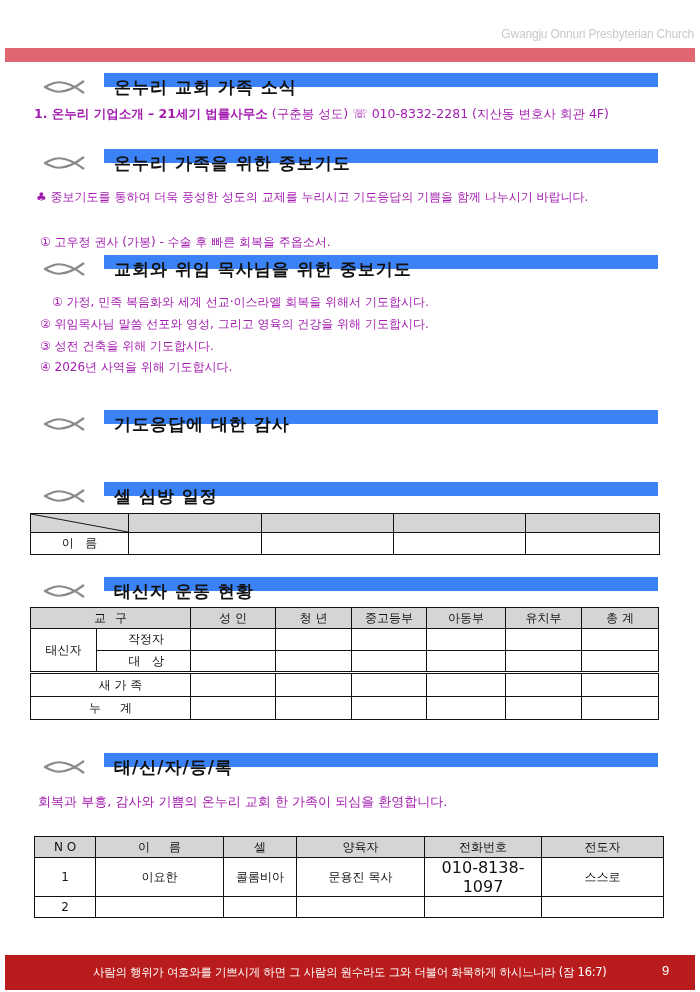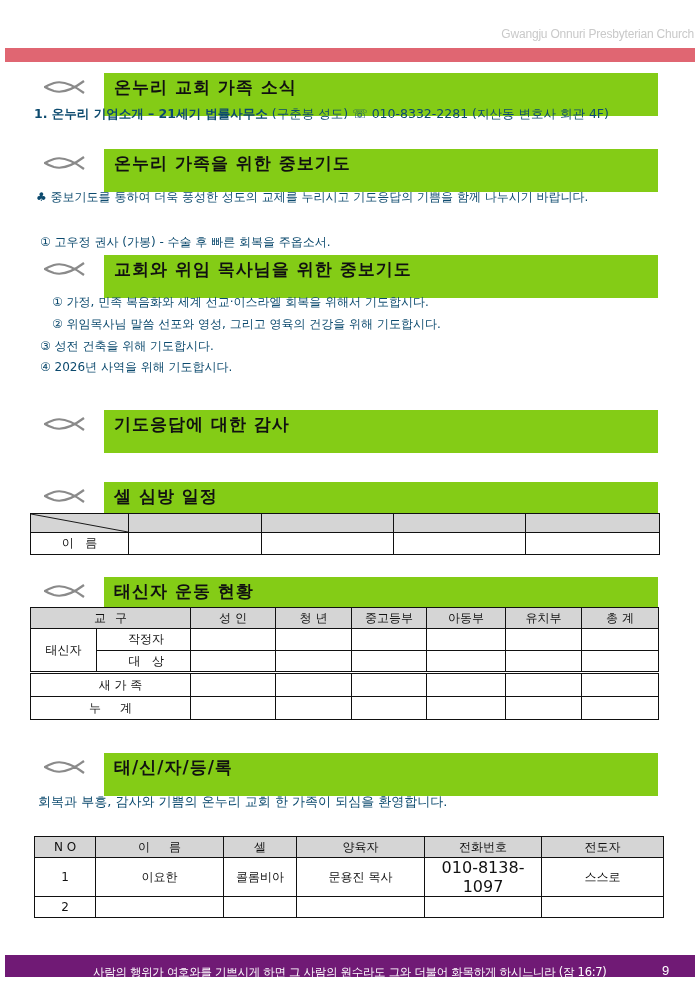--- a/index.html
+++ b/index.html
@@ -2,32 +2,32 @@
 <html><head>
 <meta charset="utf-8">
 <style>
   * { box-sizing: border-box; margin: 0; padding: 0; }
   html, body { width: 700px; height: 992px; background: #ffffff; overflow: hidden; }
   body { position: relative; font-family: "DejaVu Sans", "Liberation Sans", sans-serif; color: #111; }
   .church-name { position: absolute; right: 6px; top: 27px; font-family: "Liberation Sans", sans-serif; font-size: 12px; color: #c9c9c9; letter-spacing: -0.2px; }
   .top-bar { position: absolute; left: 5px; top: 48px; width: 690px; height: 14px; background: #e06672; }
   .sec-head { position: absolute; left: 36px; width: 622px; height: 28px; }
   .sec-head .fish { position: absolute; left: 8px; top: 6px; width: 46px; height: 16px; }
-  .sec-head .band { position: absolute; left: 68px; top: 0; right: 0; height: 43px; background: #84cc16; }
+  .sec-head .band { position: absolute; left: 68px; top: 0; right: 0; height: 14px; background: #3b82f6; }
   .sec-head .title { position: absolute; left: 10px; top: 3px; font-size: 17px; font-weight: bold; color: #111; letter-spacing: 1px; white-space: nowrap; }
-  .line { position: absolute; left: 36px; font-size: 12.5px; color: #0c4a6e; white-space: nowrap; }
+  .line { position: absolute; left: 36px; font-size: 12.5px; color: #a21caf; white-space: nowrap; }
   .line.small { font-size: 12px; }
   .bold { font-weight: bold; }
   table { border-collapse: collapse; position: absolute; table-layout: fixed; }
   td, th { border: 1px solid #111; font-weight: normal; font-size: 12px; text-align: center; vertical-align: middle; padding: 0; color: #111; }
   .hdr { background: #d5d5d5; }
   .diag { position: relative; overflow: hidden; }
   .diag svg { position: absolute; left: 0; top: 0; width: 100%; height: 100%; }
   .dbl-top td { border-top: 3px double #111; padding-left: 20px; }
-  .footer-bar { position: absolute; left: 5px; top: 955px; width: 690px; height: 22px; background: #701a75; }
+  .footer-bar { position: absolute; left: 5px; top: 955px; width: 690px; height: 35px; background: #b91c1c; }
   .footer-verse { position: absolute; left: 88px; top: 10px; font-size: 11.5px; color: #ffffff; white-space: nowrap; letter-spacing: -0.3px; }
   .footer-page { position: absolute; left: 657px; top: 8px; font-size: 13px; color: #ffffff; font-family: "Liberation Sans", sans-serif; }
 </style>
 </head>
 <body>
 
 <div class="church-name">Gwangju Onnuri Presbyterian Church</div>
 <div class="top-bar"></div>
 
 <div class="sec-head" style="top:73px;">
@@ -55,21 +55,21 @@
 
 <div class="sec-head" style="top:255px;">
   <svg class="fish" viewBox="0 0 46 16">
       <path d="M40 2 C32 8 20 15 10 12 C4 10 1 8 1 8 C1 8 4 6 10 4 C20 1 32 8 40 14" fill="none" stroke="#8a8a8a" stroke-width="2.2"></path>
     </svg>
   <div class="band">
       <span class="title">교회와 위임 목사님을 위한 중보기도</span>
     </div>
 </div>
 <div class="line small" style="top:294px; left:52px;">① 가정, 민족 복음화와 세계 선교·이스라엘 회복을 위해서 기도합시다.</div>
-<div class="line small" style="top:316px; left:52px;">② 위임목사님 말씀 선포와 영성, 그리고 영육의 건강을 위해 기도합시다.</div>
+<div class="line small" style="top:316px; left:40px;">② 위임목사님 말씀 선포와 영성, 그리고 영육의 건강을 위해 기도합시다.</div>
 <div class="line small" style="top:338px; left:40px;">③ 성전 건축을 위해 기도합시다.</div>
 <div class="line small" style="top:359px; left:40px;">④ 2026년 사역을 위해 기도합시다.</div>
 
 <div class="sec-head" style="top:410px;text-align:right;">
   <svg class="fish" viewBox="0 0 46 16">
       <path d="M40 2 C32 8 20 15 10 12 C4 10 1 8 1 8 C1 8 4 6 10 4 C20 1 32 8 40 14" fill="none" stroke="#8a8a8a" stroke-width="2.2"></path>
     </svg>
   <div class="band">
       <span class="title">기도응답에 대한 감사</span>
     </div>

